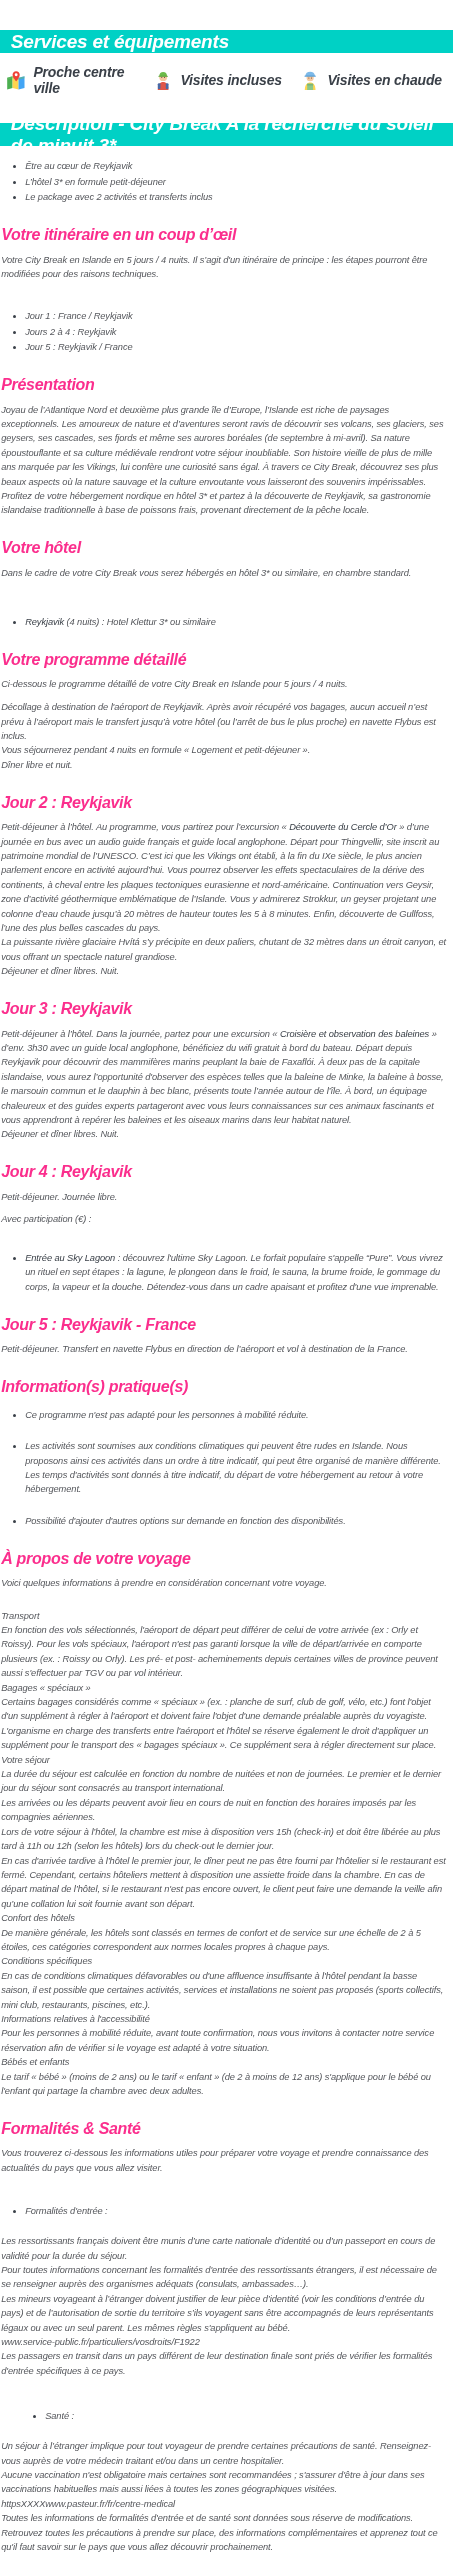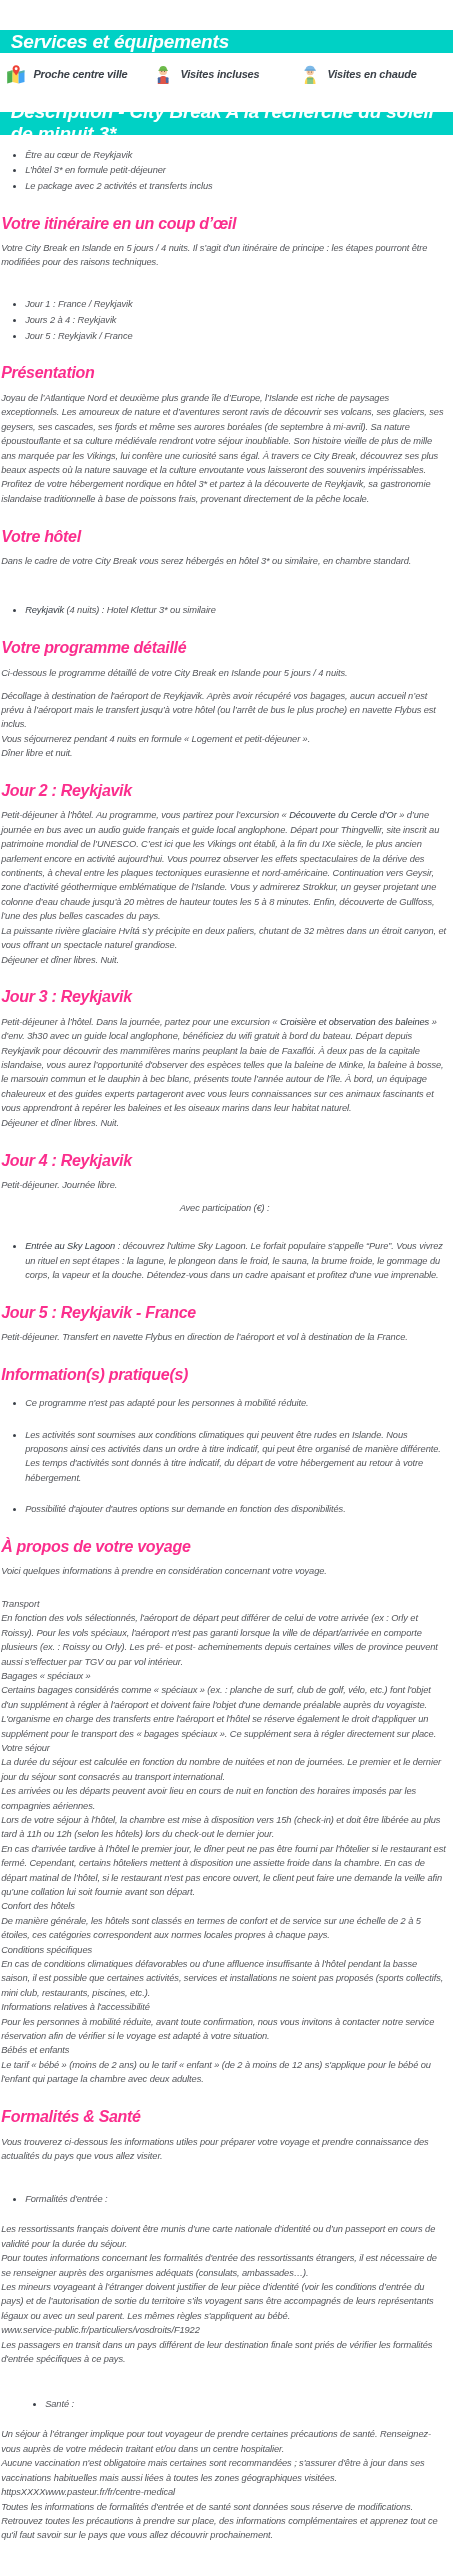--- a/index.html
+++ b/index.html
@@ -37,21 +37,21 @@
     margin:10.8px 0 0 6px;
   }
   .service-item{
     display:flex;
     align-items:center;
     width:147px;
   }
   .service-item .ic{width:20.3px;height:20.3px;flex:0 0 20.3px;}
   .service-item .lbl{
     margin-left:7.2px;
-    font-size:11px;
+    font-size:14px;
     font-weight:700;
     font-style:italic;
     color:var(--dark);
     letter-spacing:-0.2px;
   }
   h2.sec{
     color:var(--pink);
     font-size:16px;
     font-weight:700;
     font-style:italic;
@@ -68,21 +68,21 @@
   }
   p.body{margin:8.4px 6px 0 1.2px;}
   .ml{white-space:pre-line;}
   ul{margin:13px 6px 0 1.2px;padding-left:24px;}
   ul.tight li{margin:1.2px 0;}
   li::marker{color:var(--dark);}
   ul.spaced{margin-top:12px;}
   ul.spaced li + li{margin-top:17px;}
   ul.solo{margin-top:35px;}
   .b{color:var(--dark);font-weight:400;text-align:center;}
-  .gap-sm{margin-top:26px;text-align:center;}
+  .gap-sm{margin-top:26px;}
   .link{color:var(--text);}
   
   svg{display:block;}
 </style>
 </head>
 <body>
 
 <div class="page">
 
   <div class="banner first">

